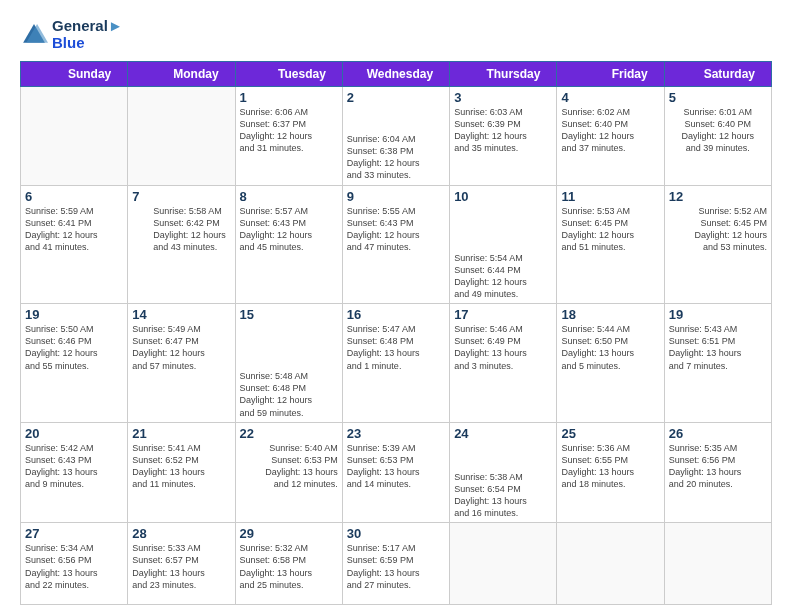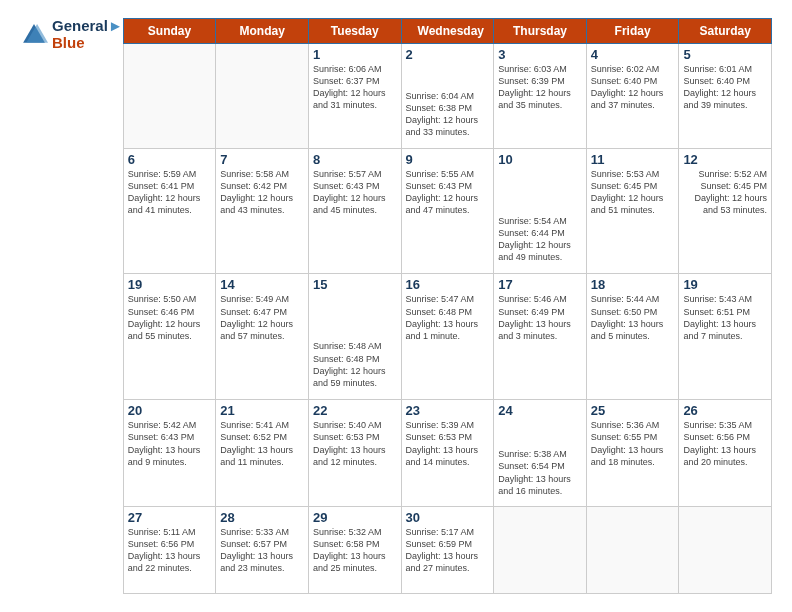--- a/index.html
+++ b/index.html
@@ -8,21 +8,21 @@
       background: #fff;
       width: 792px;
       height: 612px;
       overflow: hidden;
     }
     .page {
       width: 792px;
       height: 608px;
       padding: 18px 20px 14px 20px;
       display: flex;
-      flex-direction: row;
+      flex-direction: column;
     }
     .header {
       display: flex;
       justify-content: space-between;
       align-items: flex-start;
       margin-bottom: 10px;
     }
     .logo {
       display: flex;
       align-items: center;
@@ -56,26 +56,26 @@
       margin-top: 2px;
     }
     .calendar {
       flex: 1;
       border: 1px solid #ccc;
       border-collapse: collapse;
       width: 100%;
       table-layout: fixed;
     }
     .calendar th {
-      background: #c2410c;
+      background: #6d28d9;
       color: #fff;
       font-size: 12px;
       font-weight: bold;
       padding: 5px 16px;
-      text-align: center;
+      text-align: right;
       border: 1px solid #2e6da4;
     }
     .calendar td {
       border: 1px solid #ccc;
       vertical-align: top;
       padding: 3px 4px;
       font-size: 9.5px;
       color: #333;
       height: 82px;
     }
@@ -104,21 +104,21 @@
 
 <div class="page">
   <div class="header">
     <div class="logo">
       <svg class="logo-icon" viewBox="0 0 36 36">
         <polygon points="18,4 32,28 4,28" fill="#2e6da4"></polygon>
         <polygon points="22,4 36,28 8,28" fill="#4a90c4" opacity="0.6"></polygon>
       </svg>
       <div class="logo-text">
           <div style="color:#1a3a5c;font-weight:bold;">General<span style="color:#4a90c4;">►</span></div>
-          <div style="color:#c2410c;font-weight:bold;">Blue</div>
+          <div style="color:#1d4ed8;font-weight:bold;">Blue</div>
         </div>
     </div>
     <div class="title-section">
       <div class="month-title"></div>
       <div class="subtitle"></div>
     </div>
   </div>
 
   <table class="calendar">
     <thead>
@@ -159,37 +159,37 @@
           </td>
           <td>
             <span class="day-num">4</span>
             <div class="day-info" style="white-space: pre-line;">Sunrise: 6:02 AM
 Sunset: 6:40 PM
 Daylight: 12 hours
 and 37 minutes.</div>
           </td>
           <td>
             <span class="day-num">5</span>
-            <div class="day-info" style="white-space: pre-line;">Sunrise: 6:01 AM
+            <div class="day-info" style="white-space: pre-line; text-align: center;">Sunrise: 6:01 AM
 Sunset: 6:40 PM
 Daylight: 12 hours
 and 39 minutes.</div>
           </td>
         </tr>
         <tr>
           <td>
             <span class="day-num">6</span>
             <div class="day-info" style="white-space: pre-line;">Sunrise: 5:59 AM
 Sunset: 6:41 PM
 Daylight: 12 hours
 and 41 minutes.</div>
           </td>
           <td>
             <span class="day-num">7</span>
-            <div class="day-info" style="white-space: pre-line;">Sunrise: 5:58 AM
+            <div class="day-info" style="white-space: pre-line; margin-left: 21px;">Sunrise: 5:58 AM
 Sunset: 6:42 PM
 Daylight: 12 hours
 and 43 minutes.</div>
           </td>
           <td>
             <span class="day-num">8</span>
             <div class="day-info" style="white-space: pre-line;">Sunrise: 5:57 AM
 Sunset: 6:43 PM
 Daylight: 12 hours
 and 45 minutes.</div>
@@ -284,21 +284,21 @@
           </td>
           <td>
             <span class="day-num">21</span>
             <div class="day-info" style="white-space: pre-line;">Sunrise: 5:41 AM
 Sunset: 6:52 PM
 Daylight: 13 hours
 and 11 minutes.</div>
           </td>
           <td>
             <span class="day-num">22</span>
-            <div class="day-info" style="white-space: pre-line;">Sunrise: 5:40 AM
+            <div class="day-info" style="white-space: pre-line; text-align: right;">Sunrise: 5:40 AM
 Sunset: 6:53 PM
 Daylight: 13 hours
 and 12 minutes.</div>
           </td>
           <td>
             <span class="day-num">23</span>
             <div class="day-info" style="white-space: pre-line;">Sunrise: 5:39 AM
 Sunset: 6:53 PM
 Daylight: 13 hours
 and 14 minutes.</div>
@@ -321,21 +321,21 @@
             <span class="day-num">26</span>
             <div class="day-info" style="white-space: pre-line;">Sunrise: 5:35 AM
 Sunset: 6:56 PM
 Daylight: 13 hours
 and 20 minutes.</div>
           </td>
         </tr>
         <tr>
           <td>
             <span class="day-num">27</span>
-            <div class="day-info" style="white-space: pre-line;">Sunrise: 5:11 AM
+            <div class="day-info" style="white-space: pre-line;">Sunrise: 5:34 AM
 Sunset: 6:56 PM
 Daylight: 13 hours
 and 22 minutes.</div>
           </td>
           <td>
             <span class="day-num">28</span>
             <div class="day-info" style="white-space: pre-line;">Sunrise: 5:33 AM
 Sunset: 6:57 PM
 Daylight: 13 hours
 and 23 minutes.</div>

